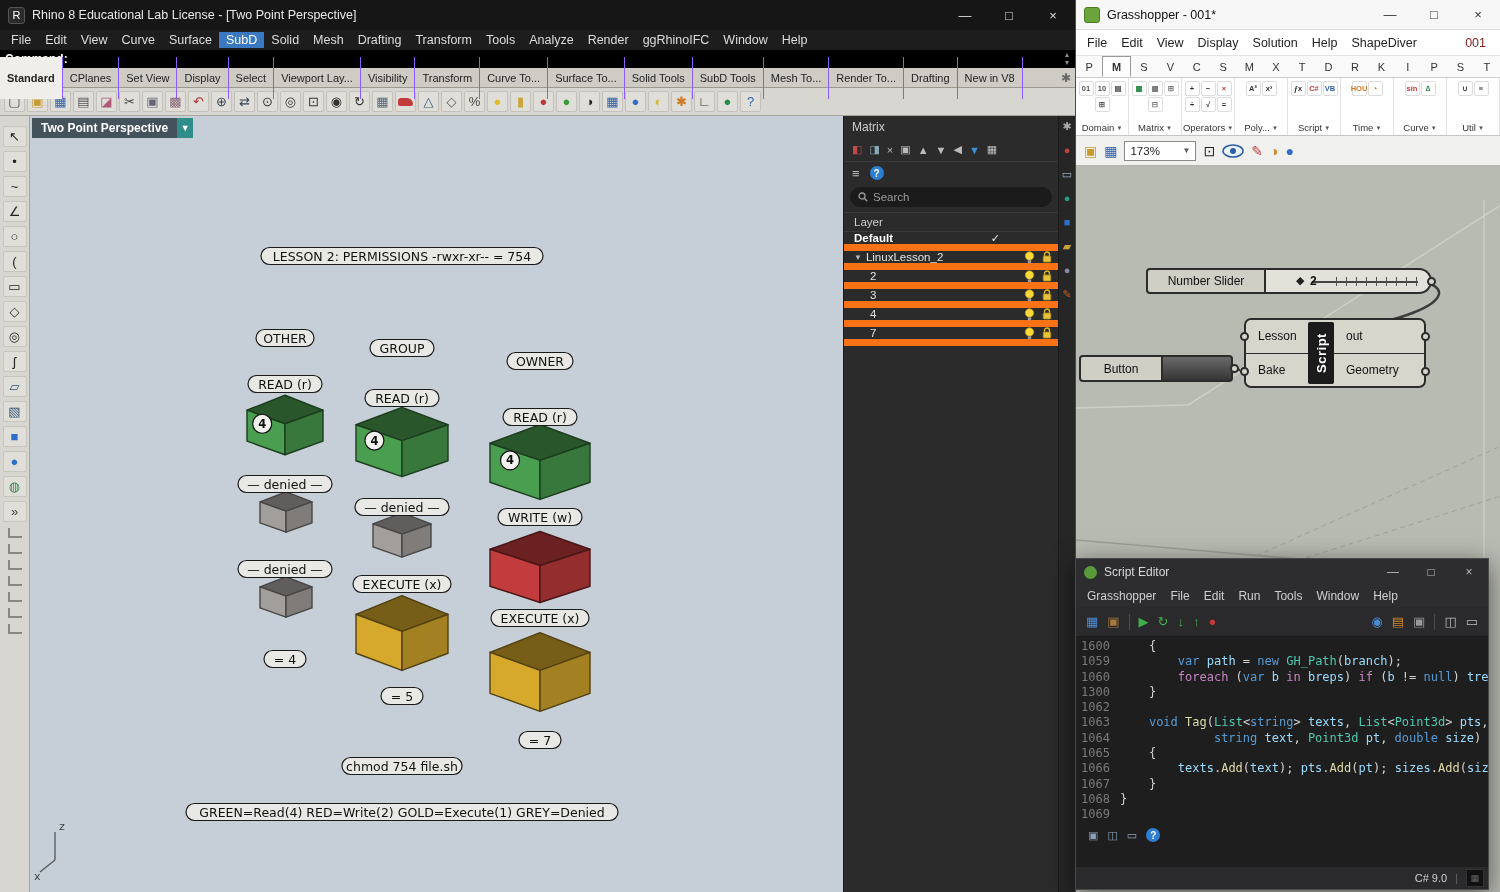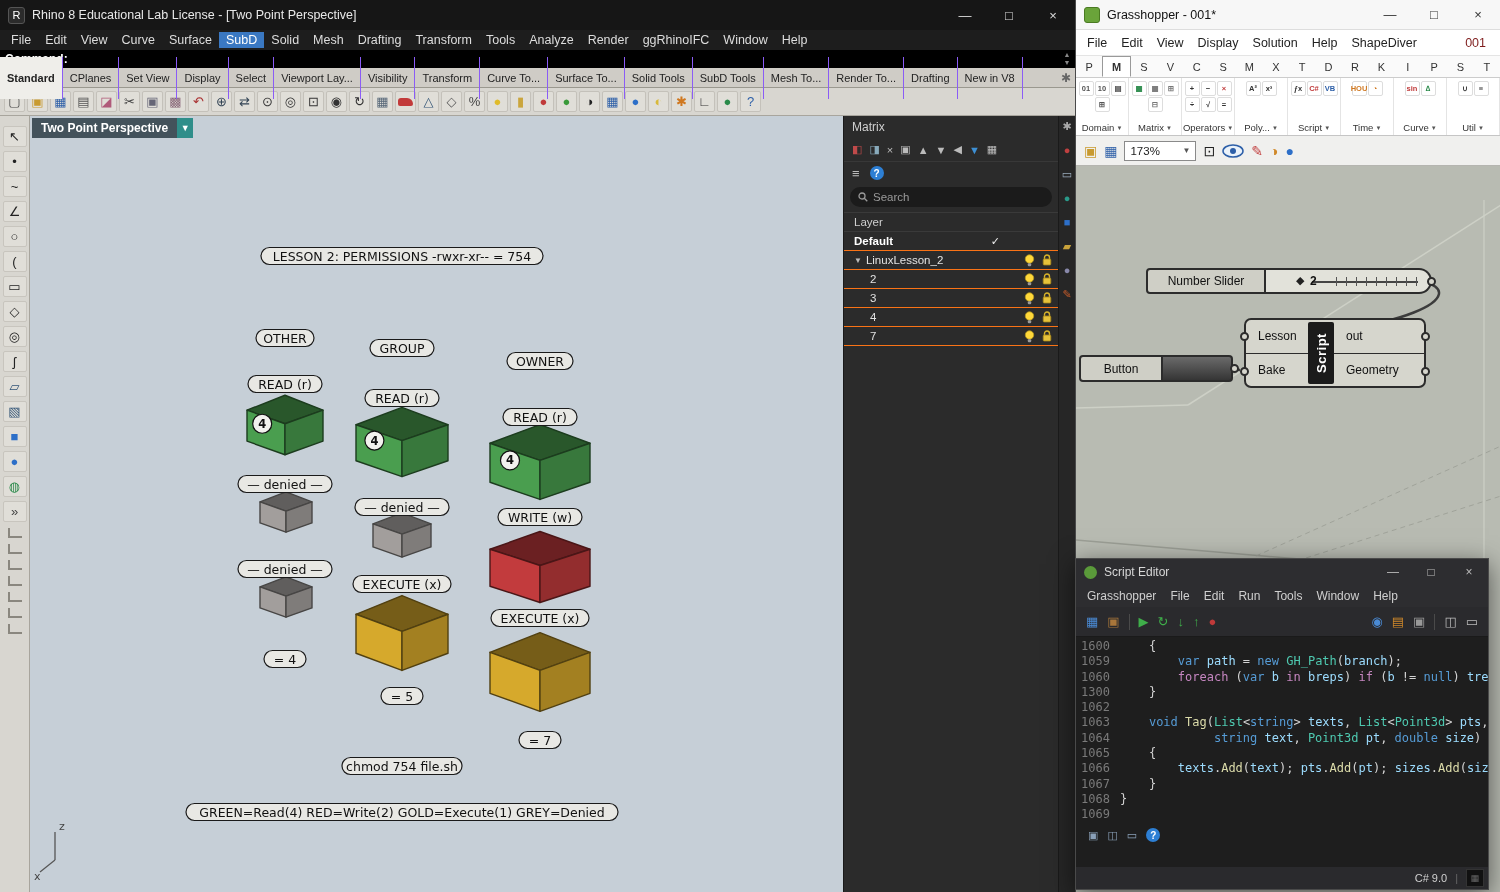--- a/index.html
+++ b/index.html
@@ -41,21 +41,21 @@
 .axis-text{font-size:11px;fill:#444;font-family:"DejaVu Sans",sans-serif}
 
 .rh-layers{width:215px;background:#2b2b2b;color:#ddd;display:flex;flex-direction:column;font-size:11.5px;border-left:1px solid #1a1a1a}
 .lay-head{height:22px;display:flex;align-items:center;padding:0 8px;color:#cfcfcf;font-size:12px}
 .lay-iconrow{height:24px;display:flex;align-items:center;gap:7px;padding:0 8px;border-bottom:1px solid #383838}
 .lay-iconrow span{font-size:11px}
 .lay-iconrow2{height:22px;display:flex;align-items:center;gap:10px;padding:0 8px}
 .help-circ{width:14px;height:14px;border-radius:50%;background:#2d7fd4;color:#fff;font-size:10px;display:flex;align-items:center;justify-content:center;font-weight:bold}
 .layers-search{margin:3px 6px 5px 6px;height:20px;background:#1b1b1b;border-radius:10px;display:flex;align-items:center;padding:0 8px;gap:5px;color:#9a9a9a;font-size:11.5px}
 .lay-colhead{height:20px;display:flex;align-items:center;padding:0 10px;border-top:1px solid #3a3a3a;border-bottom:1px solid #3a3a3a;color:#cfcfcf}
-.layer-row{height:19px;display:flex;align-items:center;padding:0 6px 0 10px;border-bottom:1px solid #f97316}
+.layer-row{height:19px;display:flex;align-items:center;padding:0 6px 0 10px;border-bottom:7px solid #f97316}
 .layer-row .name{color:#e2e2e2}
 .layer-row .name.bold{font-weight:bold;color:#fff}
 .layer-row .exp{font-size:8px;color:#bbb;margin-right:4px}
 .layer-row.indent{padding-left:26px}
 .row-icons{margin-left:auto;display:flex;align-items:center;gap:7px}
 .row-check{color:#eee;font-size:11px;margin-left:auto;margin-right:52px}
 
 .rh-strip{width:17px;background:#262626;display:flex;flex-direction:column;align-items:center;padding-top:5px;gap:13px;border-left:1px solid #1a1a1a}
 .strip-ico{font-size:11px;line-height:11px}
 

